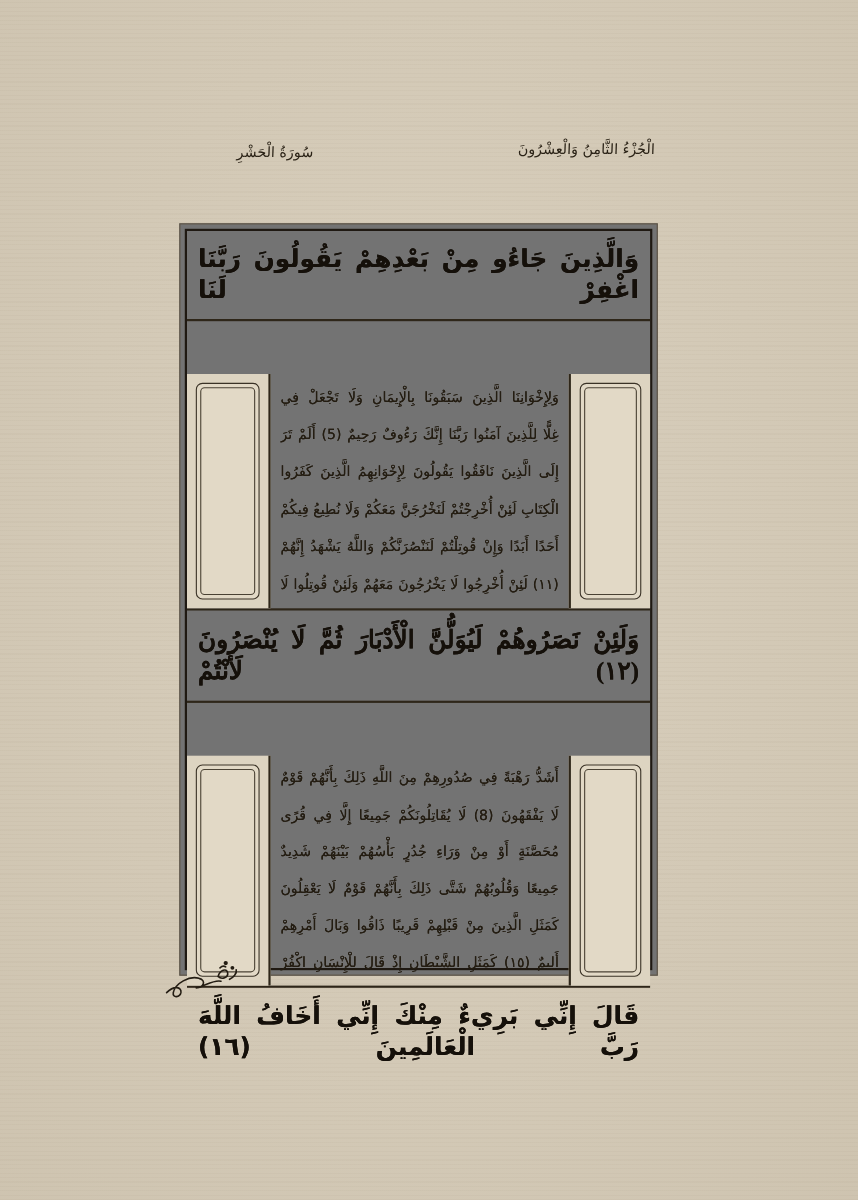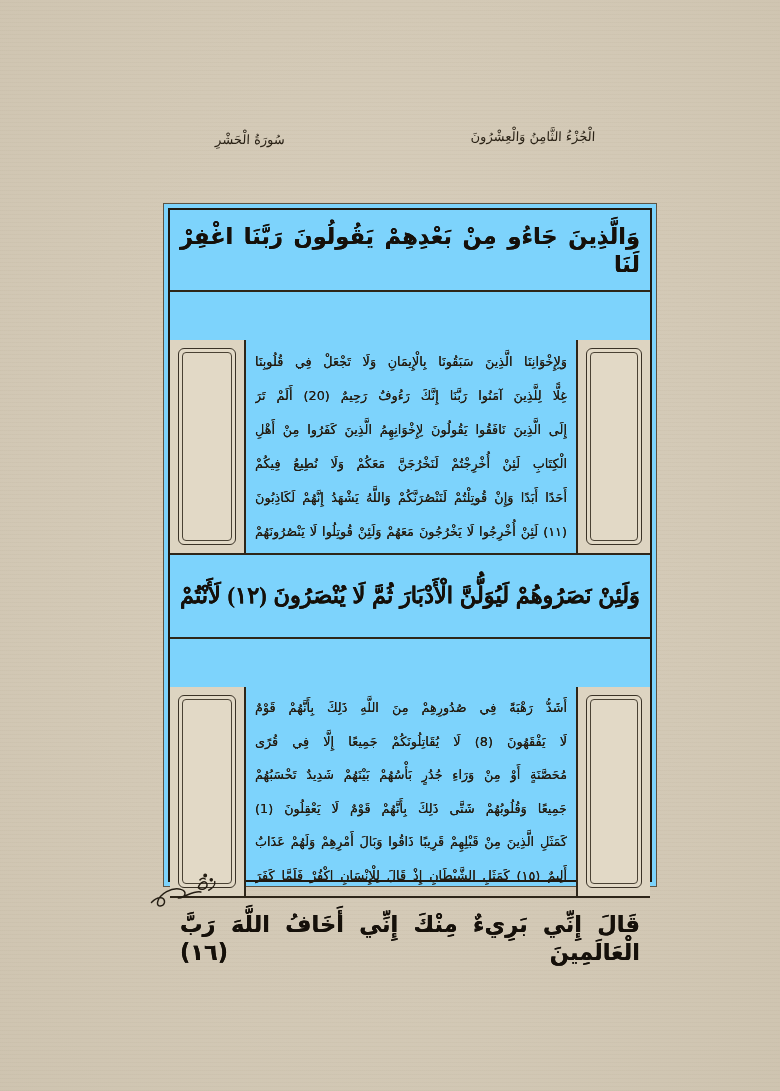--- a/index.html
+++ b/index.html
@@ -14,22 +14,22 @@
   }
   .hdr{
     position:absolute;font-size:13px;color:#2a2216;direction:rtl;white-space:nowrap;
     transform:skewX(-2deg);
   }
   #juz-hdr{left:468px;top:129px;width:130px;text-align:center;}
   #surah-hdr{left:205px;top:132px;width:90px;text-align:center;}
 
   
   .plate{
-    position:absolute;left:163px;top:203px;width:494px;height:684px;
-    border:1px solid #5d5343;background:#7dd3fc;box-sizing:border-box;
+    position:absolute;left:163px;top:203px;width:435px;height:684px;
+    border:1px solid #5d5343;background:#737373;box-sizing:border-box;
   }
   .plate-inner{
     position:absolute;left:4px;top:4px;right:4px;bottom:4px;
     border:2.5px solid #1f1912;box-sizing:border-box;
     display:flex;flex-direction:column;
   }
   .band{
     position:relative;display:flex;align-items:center;
     direction:rtl;overflow:hidden;flex:0 0 auto;
   }
@@ -86,21 +86,21 @@
     <div class="rule"></div>
 
     <div id="section-1" class="section">
       <div class="side-col left">
         <div class="panel">
           <div class="panel-inner"></div>
         </div>
       </div>
       <div class="text-col">
         <div class="qline">وَلِإِخْوَانِنَا الَّذِينَ سَبَقُونَا بِالْإِيمَانِ وَلَا تَجْعَلْ فِي قُلُوبِنَا</div>
-        <div class="qline">غِلًّا لِلَّذِينَ آمَنُوا رَبَّنَا إِنَّكَ رَءُوفٌ رَحِيمٌ (20) أَلَمْ تَرَ</div>
+        <div class="qline">غِلًّا لِلَّذِينَ آمَنُوا رَبَّنَا إِنَّكَ رَءُوفٌ رَحِيمٌ (5) أَلَمْ تَرَ</div>
         <div class="qline">إِلَى الَّذِينَ نَافَقُوا يَقُولُونَ لِإِخْوَانِهِمُ الَّذِينَ كَفَرُوا مِنْ أَهْلِ</div>
         <div class="qline">الْكِتَابِ لَئِنْ أُخْرِجْتُمْ لَنَخْرُجَنَّ مَعَكُمْ وَلَا نُطِيعُ فِيكُمْ</div>
         <div class="qline">أَحَدًا أَبَدًا وَإِنْ قُوتِلْتُمْ لَنَنْصُرَنَّكُمْ وَاللَّهُ يَشْهَدُ إِنَّهُمْ لَكَاذِبُونَ</div>
         <div class="qline">(١١) لَئِنْ أُخْرِجُوا لَا يَخْرُجُونَ مَعَهُمْ وَلَئِنْ قُوتِلُوا لَا يَنْصُرُونَهُمْ</div>
       </div>
       <div class="side-col right">
         <div class="panel">
           <div class="panel-inner"></div>
         </div>
       </div>

